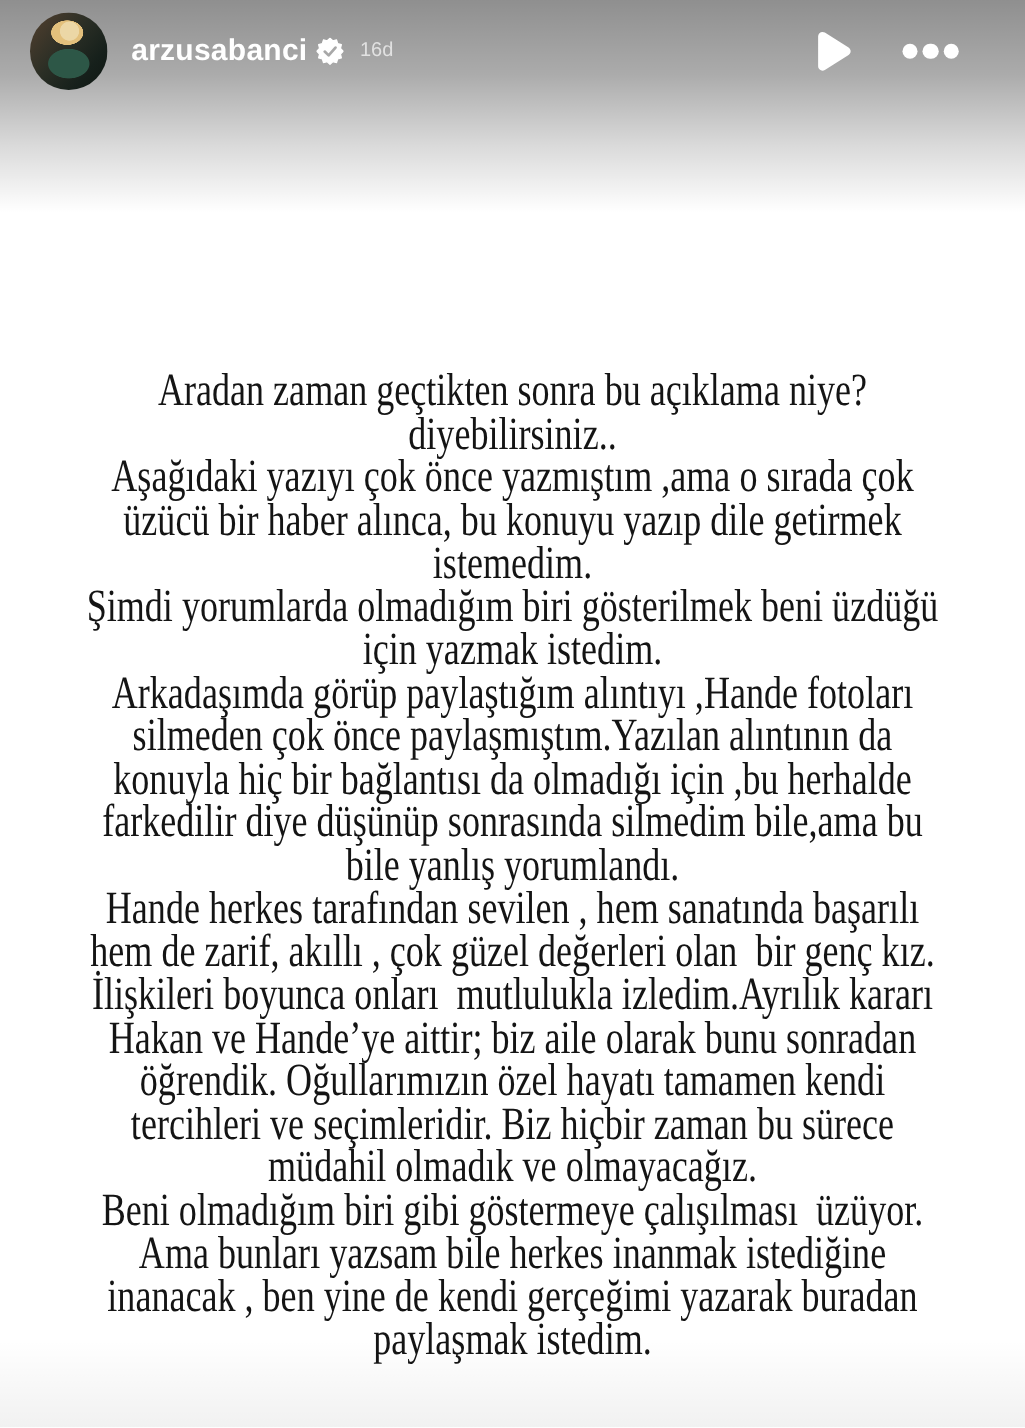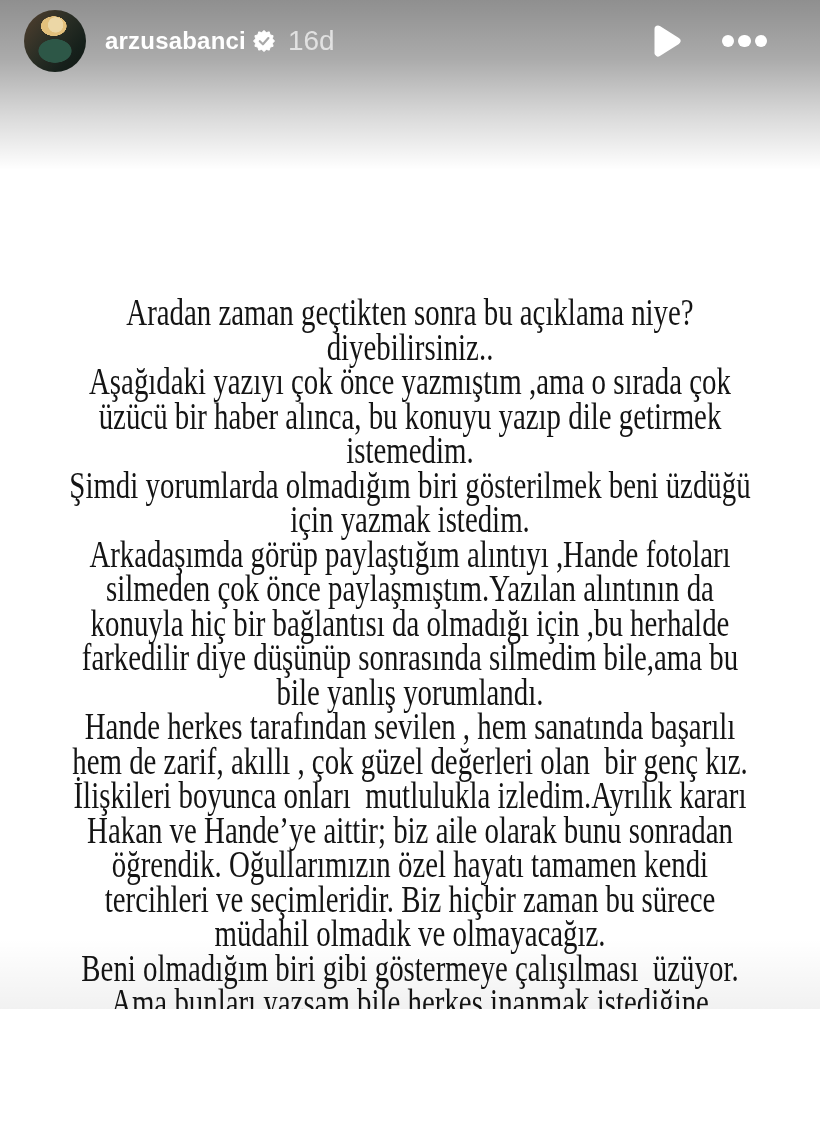--- a/index.html
+++ b/index.html
@@ -1,19 +1,19 @@
 <!DOCTYPE html>
 <html><head>
 <meta charset="utf-8">
 <style>
   html, body { margin: 0; padding: 0; background: #ffffff; }
   .canvas {
     position: relative;
     width: 820px;
-    height: 1009px;
+    height: 1142px;
     background: #ffffff;
     overflow: hidden;
     font-family: "Liberation Sans", sans-serif;
   }
   .top-gradient {
     position: absolute;
     top: 0; left: 0; right: 0;
     height: 170px;
     background: linear-gradient(to bottom,
       rgba(0,0,0,0.44) 0%,
@@ -58,21 +58,21 @@
   .username {
     color: #ffffff;
     font-size: 24px;
     font-weight: 600;
     letter-spacing: 0.2px;
     white-space: nowrap;
   }
   .verified { width: 22px; height: 22px; margin-left: 7px; display: block; }
   .timestamp {
     color: rgba(255,255,255,0.68);
-    font-size: 28px;
+    font-size: 16px;
     font-weight: 400;
     margin-left: 13px;
     white-space: nowrap;
   }
   .play-btn {
     width: 30px; height: 34px;
     margin-right: 40px;
     background: none; border: none; padding: 0;
     cursor: pointer;
     display: flex; align-items: center; justify-content: center;

